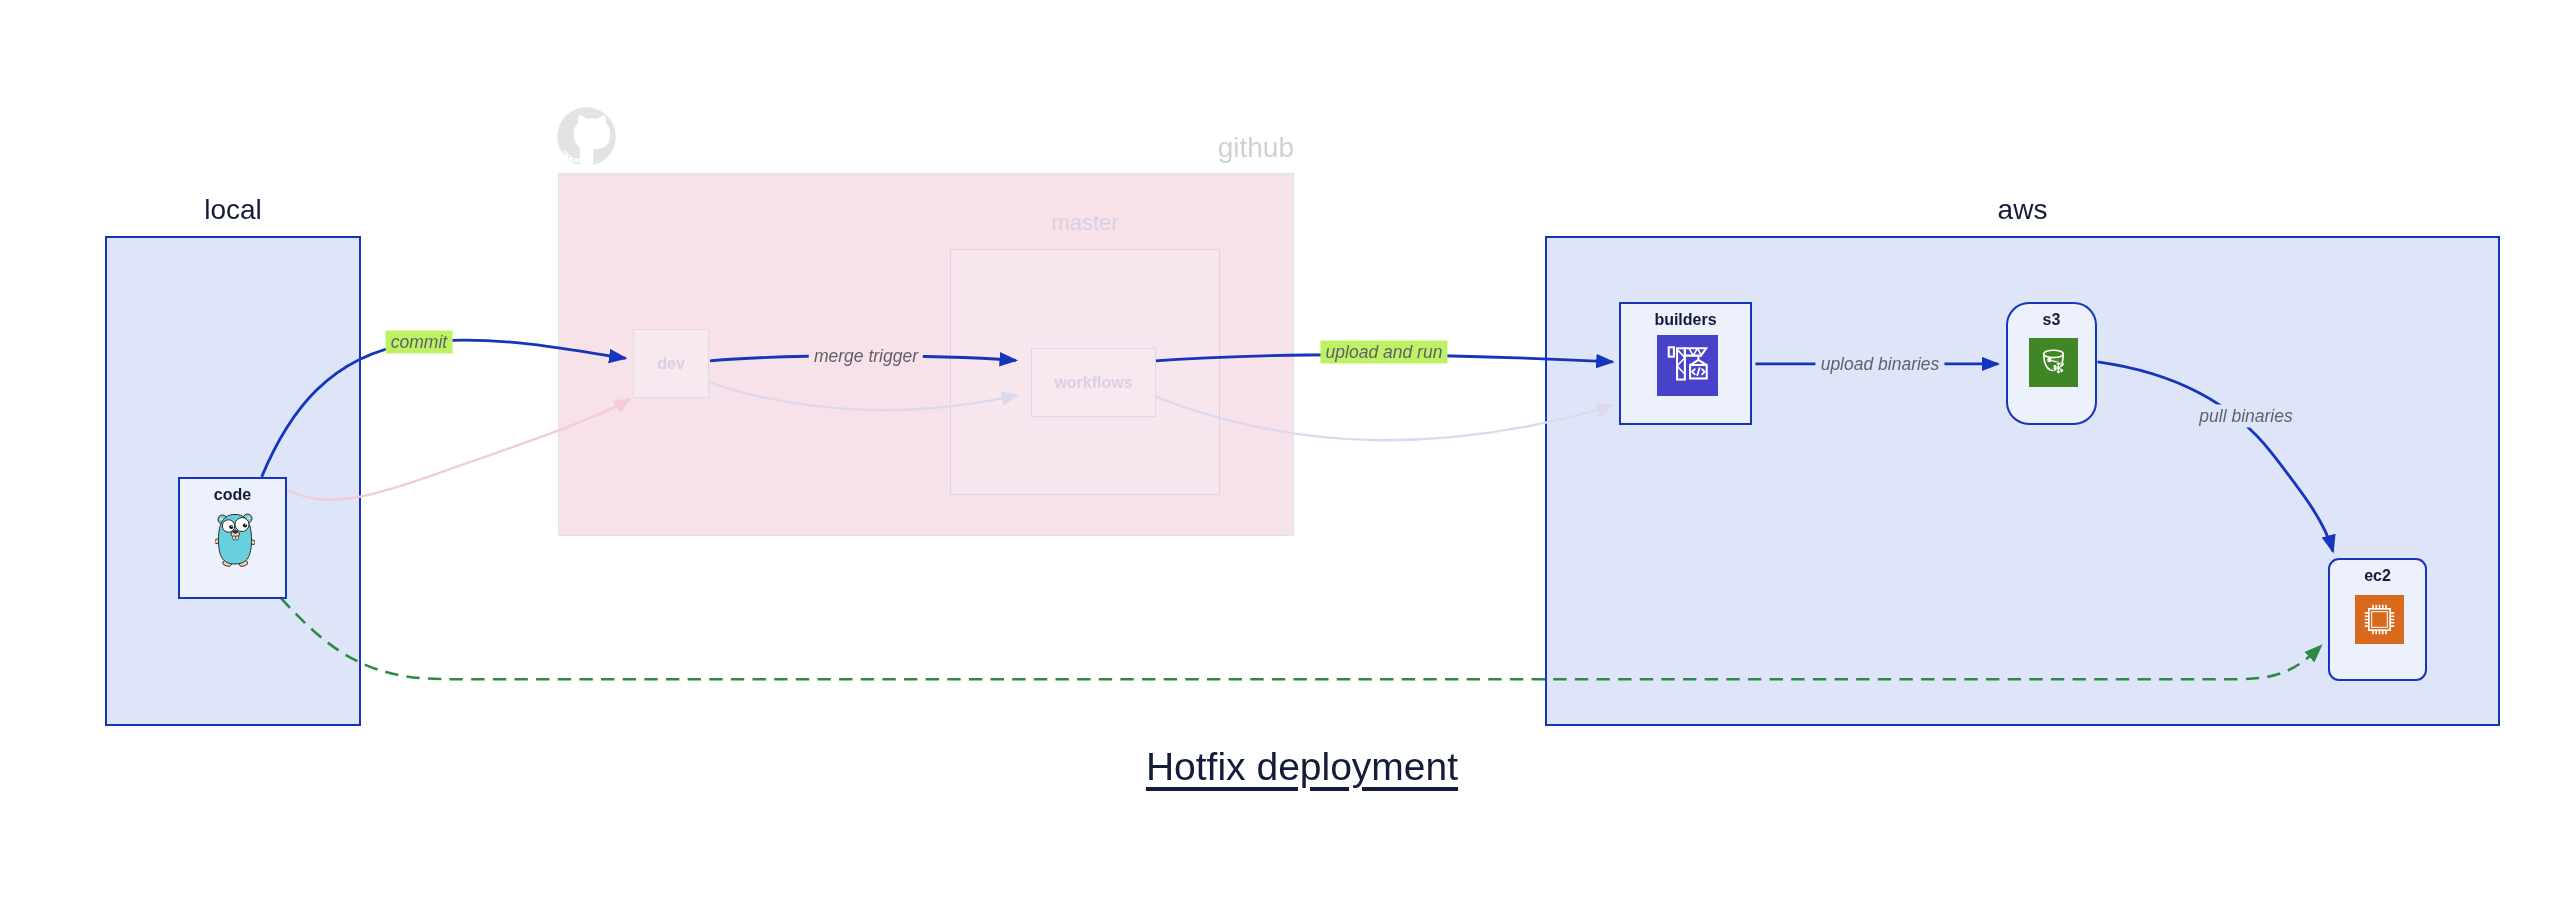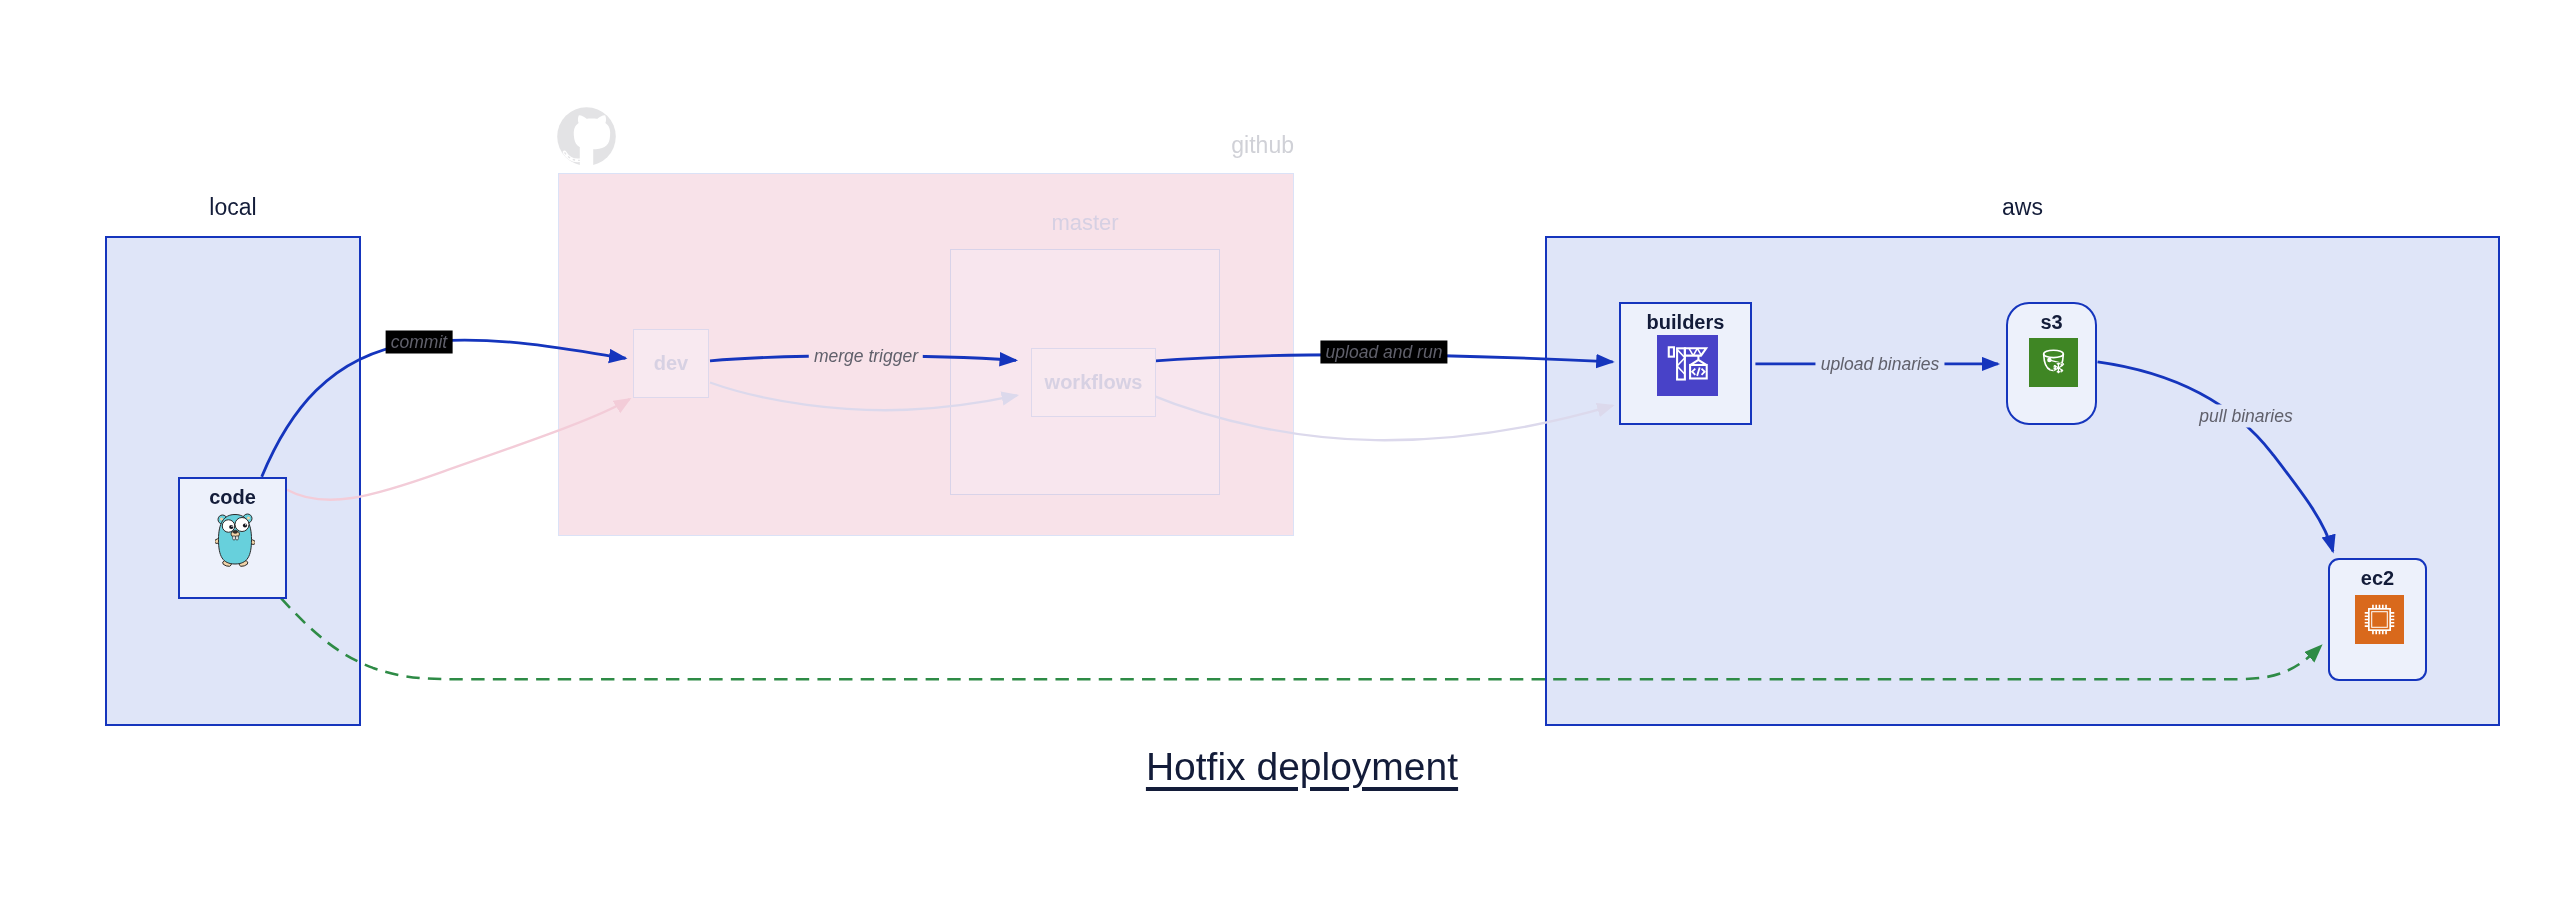--- a/index.html
+++ b/index.html
@@ -12,30 +12,30 @@
 
   
   .container-box{border:2.1px solid var(--edge_blue);background:var(--container_fill);}
   #local-box{left:105px;top:236px;width:256px;height:490px;}
   #aws-box{left:1545px;top:236px;width:955px;height:490px;}
   #github-box{left:558px;top:173px;width:736px;height:363px;
     border:1.5px solid var(--github_border);background:var(--github_fill);}
   #master-box{left:950px;top:249px;width:270px;height:246px;
     border:1.5px solid var(--master_border);background:var(--master_fill);}
 
-  .container-label{font-size:23px;color:var(--navy);text-align:center;line-height:1.1;}
+  .container-label{font-size:28px;color:var(--navy);text-align:center;line-height:1.1;}
   #local-label{left:105px;top:195px;width:256px;}
   #aws-label{left:1545px;top:195px;width:955px;}
   #github-label{left:558px;top:133px;width:736px;text-align:right;color:var(--faded_label);}
   #master-label{left:950px;top:211px;width:270px;font-size:22px;color:var(--master_label);}
 
   
   .node-box{border:2.1px solid var(--edge_blue);background:var(--node_fill);}
   .node-label{position:absolute;left:0;width:100%;text-align:center;
-    font-size:20px;font-weight:bold;color:var(--navy);top:7.2px;}
+    font-size:16px;font-weight:bold;color:var(--navy);top:7.2px;}
   #code-node{left:178px;top:477px;width:109px;height:122px;}
   #builders-node{left:1619px;top:302px;width:133px;height:123px;}
   #s3-node{left:2006px;top:302px;width:91px;height:123px;border-radius:23px;}
   #ec2-node{left:2328px;top:558px;width:99px;height:123px;border-radius:11px;}
 
   .faded-node{border:1.5px solid var(--faded_node_border);background:var(--faded_node_fill);
     display:flex;align-items:center;justify-content:center;}
   .faded-node .node-label{position:static;top:auto;color:var(--faded_node_text);}
   #dev-node{left:633px;top:329px;width:76px;height:69px;}
   #workflows-node{left:1023px;top:348px;width:125px;height:69px;margin-left:8px;}
@@ -49,21 +49,21 @@
   
   #edges{left:0;top:0;width:2604px;height:902px;pointer-events:none;}
   .e-blue{stroke:var(--edge_blue);stroke-width:5.5;fill:none;}
   .e-pink{stroke:var(--edge_pink);stroke-width:4.5;fill:none;}
   .e-lav{stroke:var(--edge_lavender);stroke-width:4.5;fill:none;}
   .e-green{stroke:var(--edge_green);stroke-width:5;fill:none;stroke-dasharray:26 16;}
 
   
   .edge-label{font-size:17.5px;font-style:italic;color:var(--edge_label_gray);
     transform:translate(-50%,-50%);padding:1px 5.2px;white-space:nowrap;}
-  .bg-white{background:#000000;}
+  .bg-white{background:#bef264;}
   .bg-aws{background:var(--container_fill);}
   .bg-github{background:var(--github_fill);}
   #commit-label{left:419px;top:342px;}
   #merge-trigger-label{left:866px;top:356px;}
   #upload-and-run-label{left:1384px;top:352px;}
   #upload-binaries-label{left:1880px;top:364px;}
   #pull-binaries-label{left:2246px;top:416px;}
 
   
   #octocat{left:556px;top:106px;width:61px;height:61px;}

